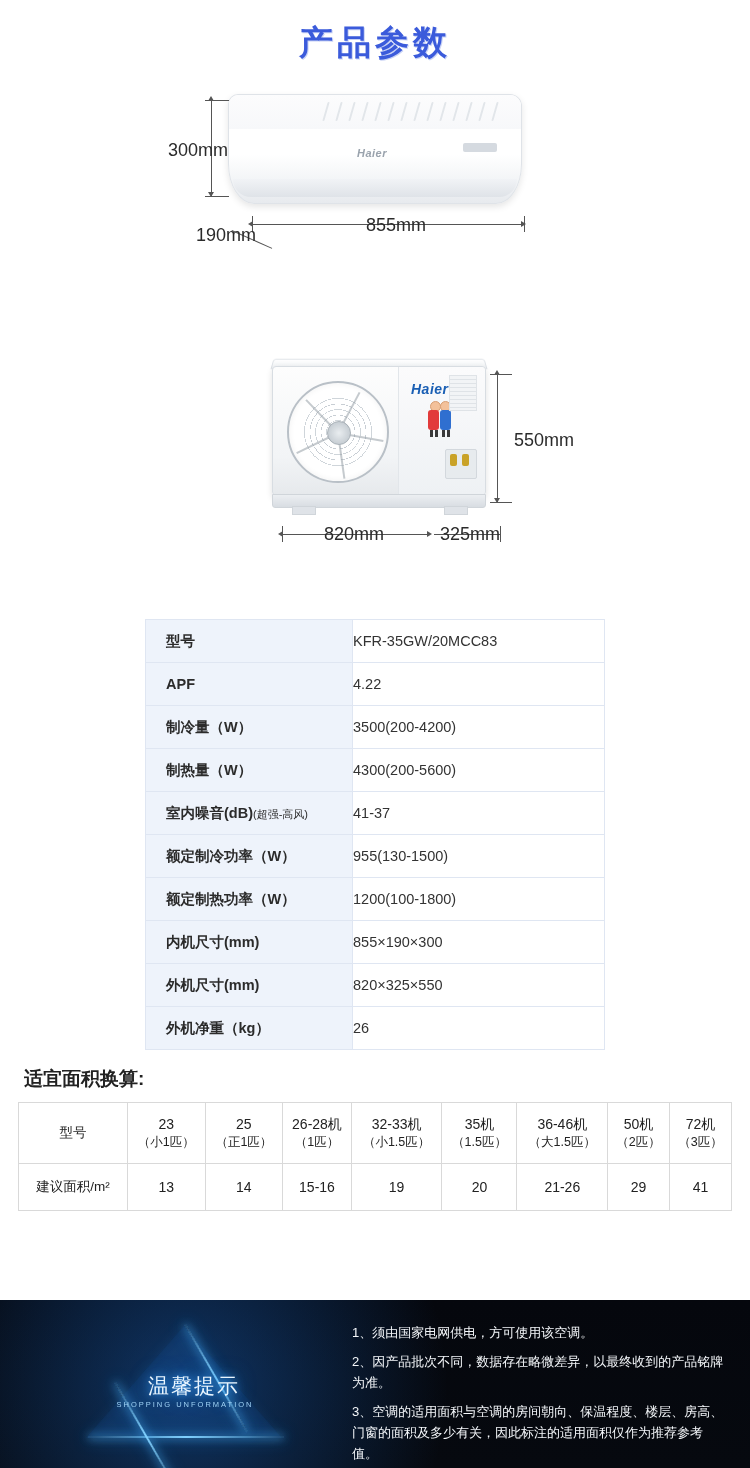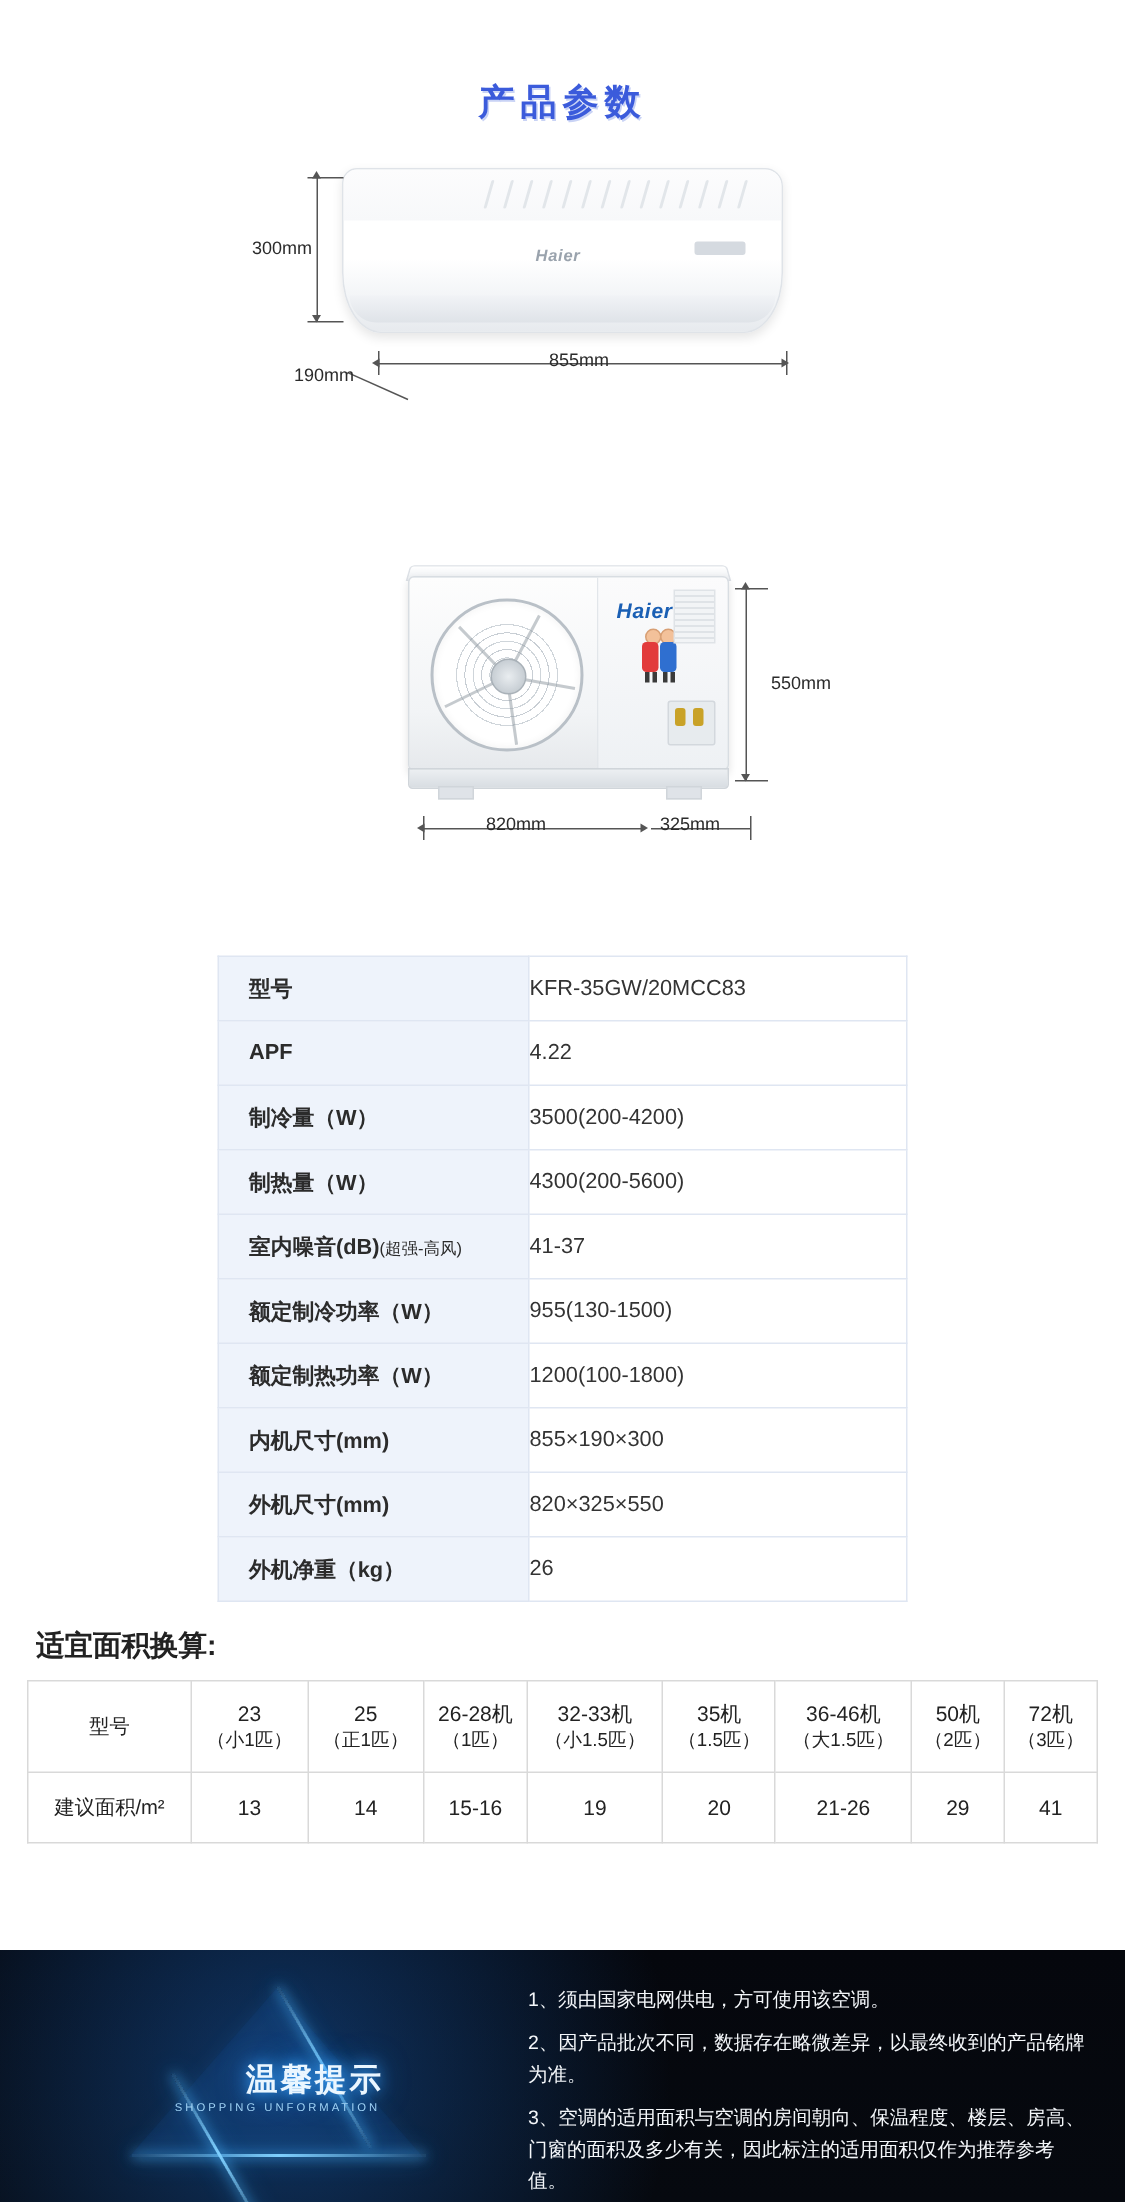--- a/index.html
+++ b/index.html
@@ -18,25 +18,25 @@
   .page {
     width: 750px;
     height: 1468px;
     position: relative;
     background: #fff;
   }
 
   
   .title {
     text-align: center;
-    font-size: 24px;
+    font-size: 34px;
     font-weight: bold;
     color: #3b5bdb;
     letter-spacing: 4px;
-    padding-top: 52px;
+    padding-top: 20px;
     text-shadow: 1px 1px 0 #c9d3f5;
   }
 
   
   .diagram-indoor {
     position: relative;
     height: 190px;
     margin-top: 14px;
   }
   .indoor-unit {
@@ -100,21 +100,21 @@
     background: linear-gradient(180deg,#f1f3f6 0%, #dfe3e8 100%);
     border-radius: 0 0 20px 20px;
   }
 
   
   .dim-line { position: absolute; background: #555; }
   .dim-v { width: 1px; }
   .dim-h { height: 1px; }
   .dim-label {
     position: absolute;
-    font-size: 12px;
+    font-size: 18px;
     color: #2b2b2b;
     white-space: nowrap;
   }
   .arrow-up, .arrow-down, .arrow-left, .arrow-right {
     position: absolute;
     width: 0; height: 0;
   }
   .arrow-up { border-left:3px solid transparent;border-right:3px solid transparent;border-bottom:5px solid #555; }
   .arrow-down { border-left:3px solid transparent;border-right:3px solid transparent;border-top:5px solid #555; }
   .arrow-left { border-top:3px solid transparent;border-bottom:3px solid transparent;border-right:5px solid #555; }
@@ -322,27 +322,27 @@
     filter: drop-shadow(0 0 6px rgba(60,160,255,0.8));
   }
   .tri-line {
     position: absolute;
     background: linear-gradient(90deg, rgba(90,190,255,0.2), #7fd0ff, rgba(90,190,255,0.2));
     height: 2px;
     box-shadow: 0 0 8px #4fb8ff, 0 0 16px #2a8fe0;
   }
   .tips-label {
     position: absolute;
-    left: 86px;
+    left: 109px;
     top: 72px;
     width: 170px;
-    text-align: right;
+    text-align: center;
     color: #eaf6ff;
     font-size: 21px;
-    font-weight: bold;
+    font-weight: normal;
     letter-spacing: 2px;
     text-shadow: 0 0 10px #3ba4ff, 0 0 20px #1d72c8;
   }
   .tips-sub {
     position: absolute;
     left: 100px;
     top: 100px;
     width: 170px;
     text-align: center;
     color: #9fd2f5;

